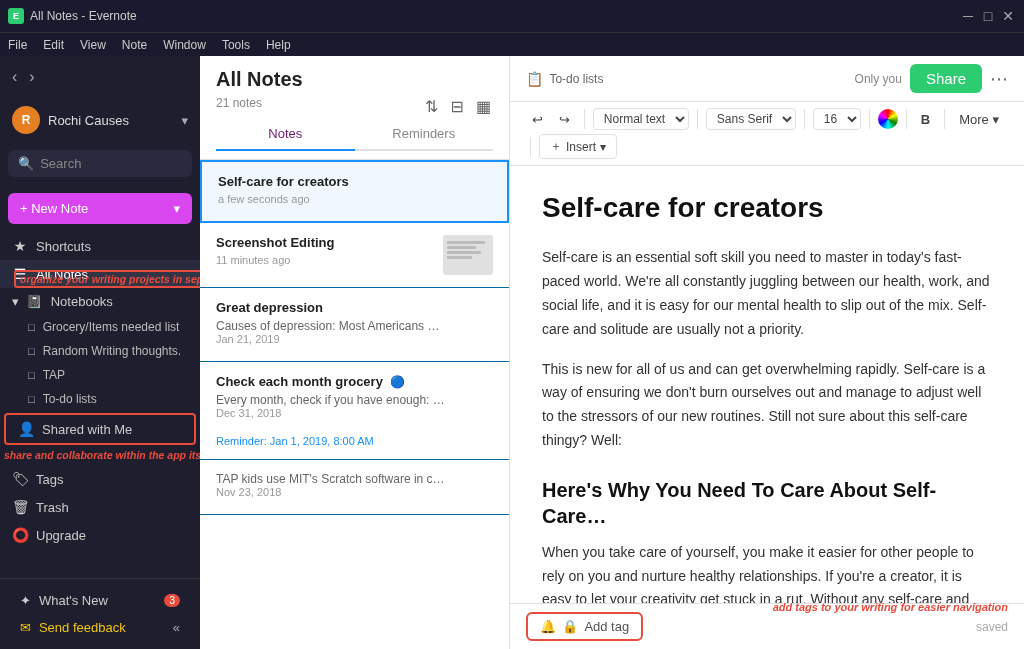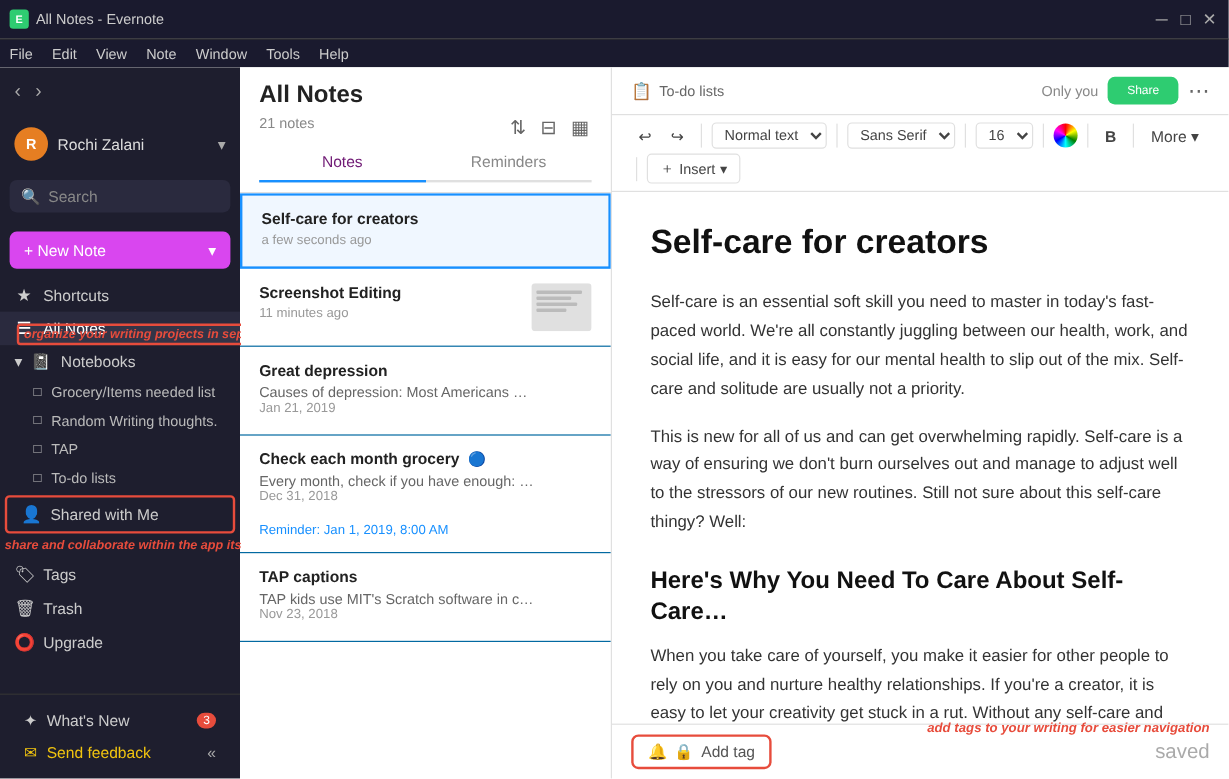--- a/index.html
+++ b/index.html
@@ -67,38 +67,38 @@
     .thumb-line { height: 3px; background: #bbb; margin: 2px 0; border-radius: 1px; }
     .note-pin { color: #3498db; margin-left: 4px; font-size: 12px; }
 
     
     .editor-panel { flex: 1; display: flex; flex-direction: column; background: #fff; overflow: hidden; }
     .editor-toolbar-top { display: flex; align-items: center; padding: 8px 16px; border-bottom: 1px solid #e0e0e0; gap: 8px; }
     .editor-breadcrumb { display: flex; align-items: center; gap: 6px; color: #666; font-size: 12px; }
     .breadcrumb-icon { font-size: 14px; }
     .editor-top-right { display: flex; align-items: center; gap: 8px; margin-left: auto; }
     .only-you { font-size: 12px; color: #888; }
-    .share-btn { background: #2ecc71; color: #fff; border: none; border-radius: 6px; padding: 6px 16px; font-size: 10px; cursor: pointer; font-weight: 500; }
+    .share-btn { background: #2ecc71; color: #fff; border: none; border-radius: 6px; padding: 6px 16px; font-size: 15px; cursor: pointer; font-weight: 500; }
     .more-btn { background: transparent; border: none; color: #666; cursor: pointer; font-size: 18px; }
 
     .editor-format-bar { display: flex; align-items: center; padding: 6px 16px; border-bottom: 1px solid #e0e0e0; gap: 4px; flex-wrap: wrap; }
     .format-btn { background: transparent; border: none; color: #444; cursor: pointer; padding: 3px 6px; border-radius: 3px; font-size: 13px; }
     .format-separator { width: 1px; height: 20px; background: #e0e0e0; margin: 0 4px; }
     .format-select { background: transparent; border: 1px solid #e0e0e0; border-radius: 4px; padding: 2px 6px; font-size: 12px; color: #444; cursor: pointer; }
     .insert-btn { background: transparent; border: 1px solid #e0e0e0; border-radius: 4px; padding: 3px 10px; font-size: 12px; color: #444; cursor: pointer; display: flex; align-items: center; gap: 4px; }
 
     .editor-content { flex: 1; overflow-y: auto; padding: 24px 32px; }
     .editor-title { font-size: 28px; font-weight: 700; color: #111; margin-bottom: 20px; line-height: 1.3; }
     .editor-body { font-size: 14px; color: #333; line-height: 1.7; }
     .editor-body p { margin-bottom: 16px; }
     .editor-body h2 { font-size: 20px; font-weight: 700; color: #111; margin: 24px 0 12px; line-height: 1.3; }
 
     .editor-footer { padding: 8px 16px; border-top: 1px solid #e0e0e0; display: flex; align-items: center; gap: 8px; }
     .add-tag-btn { display: flex; align-items: center; gap: 6px; padding: 5px 12px; border: 2px solid #e74c3c; border-radius: 6px; background: transparent; color: #555; font-size: 13px; cursor: pointer; }
-    .editor-saved { font-size: 17px; color: #aaa; margin-left: auto; }
+    .editor-saved { font-size: 12px; color: #aaa; margin-left: auto; }
     .arrow-highlight { border: 2px solid #e74c3c; border-radius: 4px; }
 
     .color-btn { width: 20px; height: 20px; border-radius: 50%; background: conic-gradient(red, yellow, green, cyan, blue, magenta, red); border: none; cursor: pointer; }
   </style>
 </head>
 <body>
 
 <div class="titlebar">
   <div class="titlebar-left">
     <div class="titlebar-icon">E</div>
@@ -123,21 +123,21 @@
 
 <div class="main">
 
   <div class="sidebar">
     <div class="sidebar-nav-top">
       <button class="sidebar-nav-btn">‹</button>
       <button class="sidebar-nav-btn">›</button>
     </div>
     <div class="sidebar-user">
       <div class="avatar">R</div>
-      <span class="user-name">Rochi Zalani</span>
+      <span class="user-name">Rochi Causes</span>
       <span style="color:#aaa;margin-left:auto;">▾</span>
     </div>
     <div class="search-box">
       <span class="search-icon">🔍</span>
       <span style="color:#888;">Search</span>
     </div>
     <button class="new-note-btn">
       <span>+ New Note</span>
       <span class="chevron">▾</span>
     </button>
@@ -260,21 +260,20 @@
       </div>
 
       <div class="note-item">
         <div class="note-item-title">Check each month grocery <span class="note-pin">🔵</span></div>
         <div class="note-item-preview">Every month, check if you have enough: Sugar Te...</div>
         <div class="note-item-meta">Dec 31, 2018</div>
         <div class="note-item-reminder">Reminder: Jan 1, 2019, 8:00 AM</div>
       </div>
 
       <div class="note-item">
-        <div class="note-item-title">TAP captions</div>
         <div class="note-item-preview">TAP kids use MIT's Scratch software in coding. They have made 'maze games', and created gam...</div>
         <div class="note-item-meta">Nov 23, 2018</div>
       </div>
     </div>
   </div>
 
   <div class="editor-panel">
 
     <div class="editor-toolbar-top">
       <div class="editor-breadcrumb">

